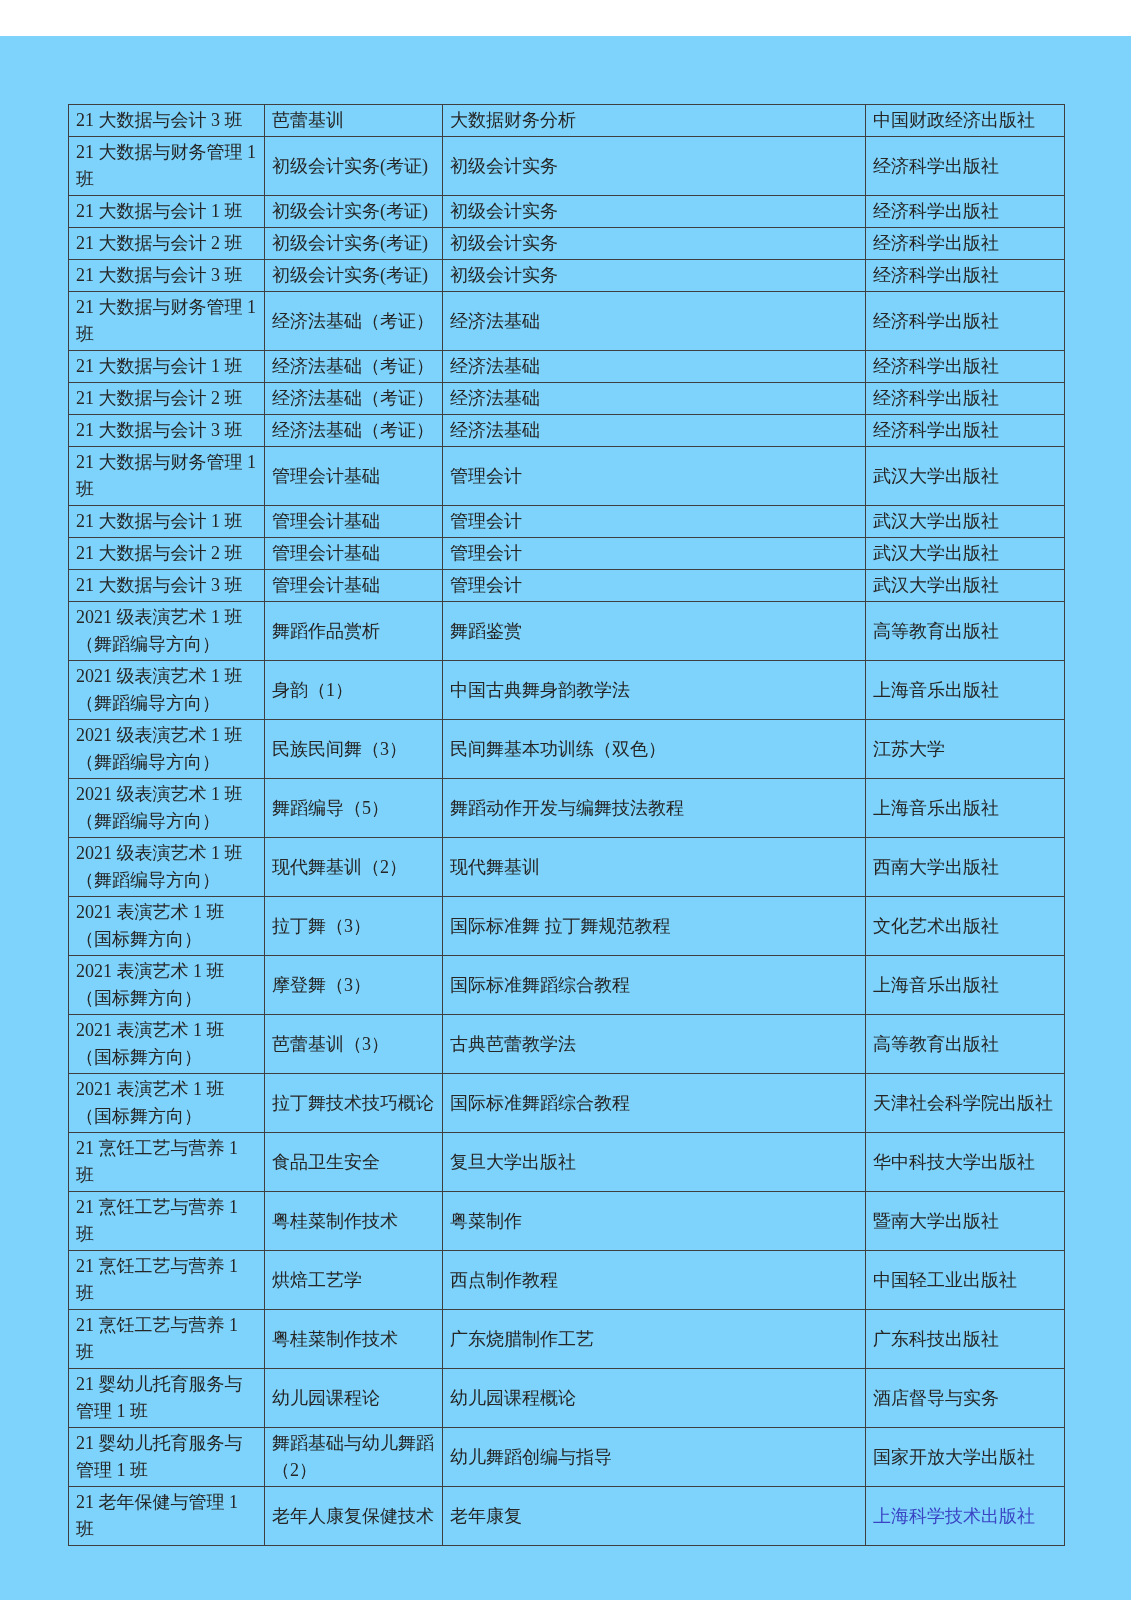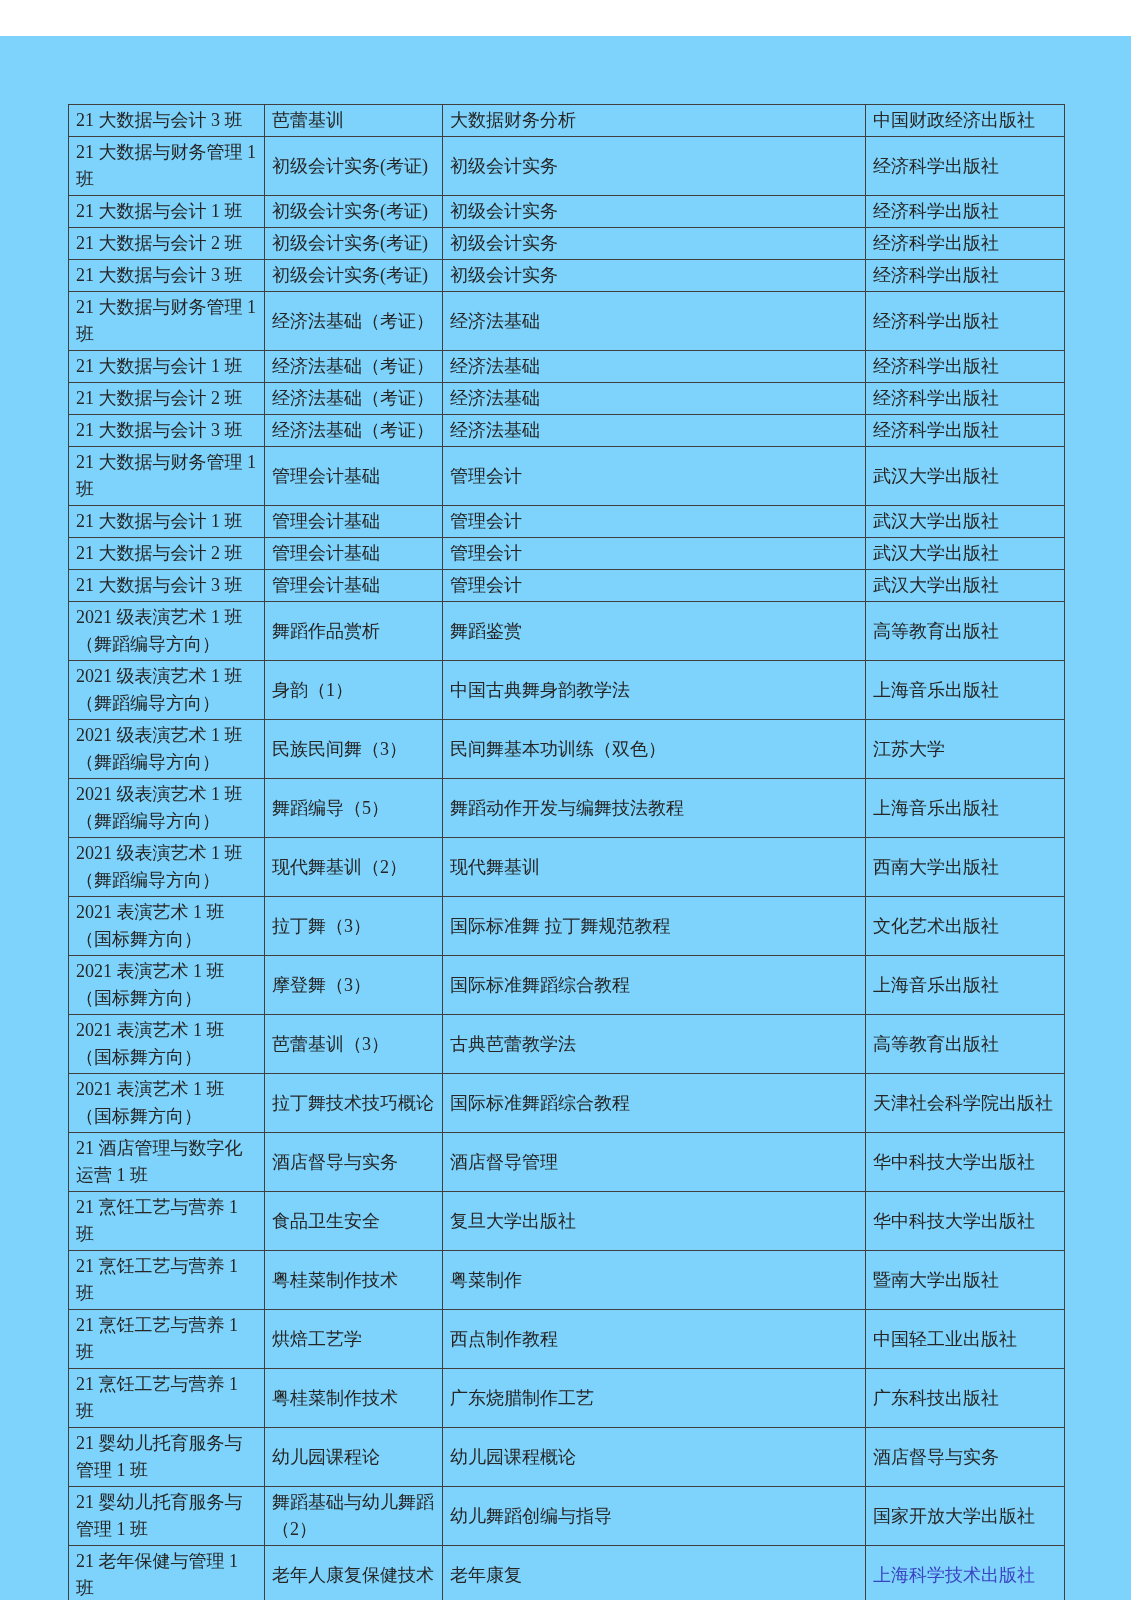--- a/index.html
+++ b/index.html
@@ -171,26 +171,20 @@
     <td>古典芭蕾教学法</td>
     <td>高等教育出版社</td>
   </tr>
         <tr>
     <td>2021 表演艺术 1 班（国标舞方向）</td>
     <td>拉丁舞技术技巧概论</td>
     <td>国际标准舞蹈综合教程</td>
     <td>天津社会科学院出版社</td>
   </tr>
         <tr>
-    <td>21 酒店管理与数字化运营 1 班</td>
-    <td>酒店督导与实务</td>
-    <td>酒店督导管理</td>
-    <td>华中科技大学出版社</td>
-  </tr>
-        <tr>
     <td>21 烹饪工艺与营养 1 班</td>
     <td>食品卫生安全</td>
     <td>复旦大学出版社</td>
     <td>华中科技大学出版社</td>
   </tr>
         <tr>
     <td>21 烹饪工艺与营养 1 班</td>
     <td>粤桂菜制作技术</td>
     <td>粤菜制作</td>
     <td>暨南大学出版社</td>

